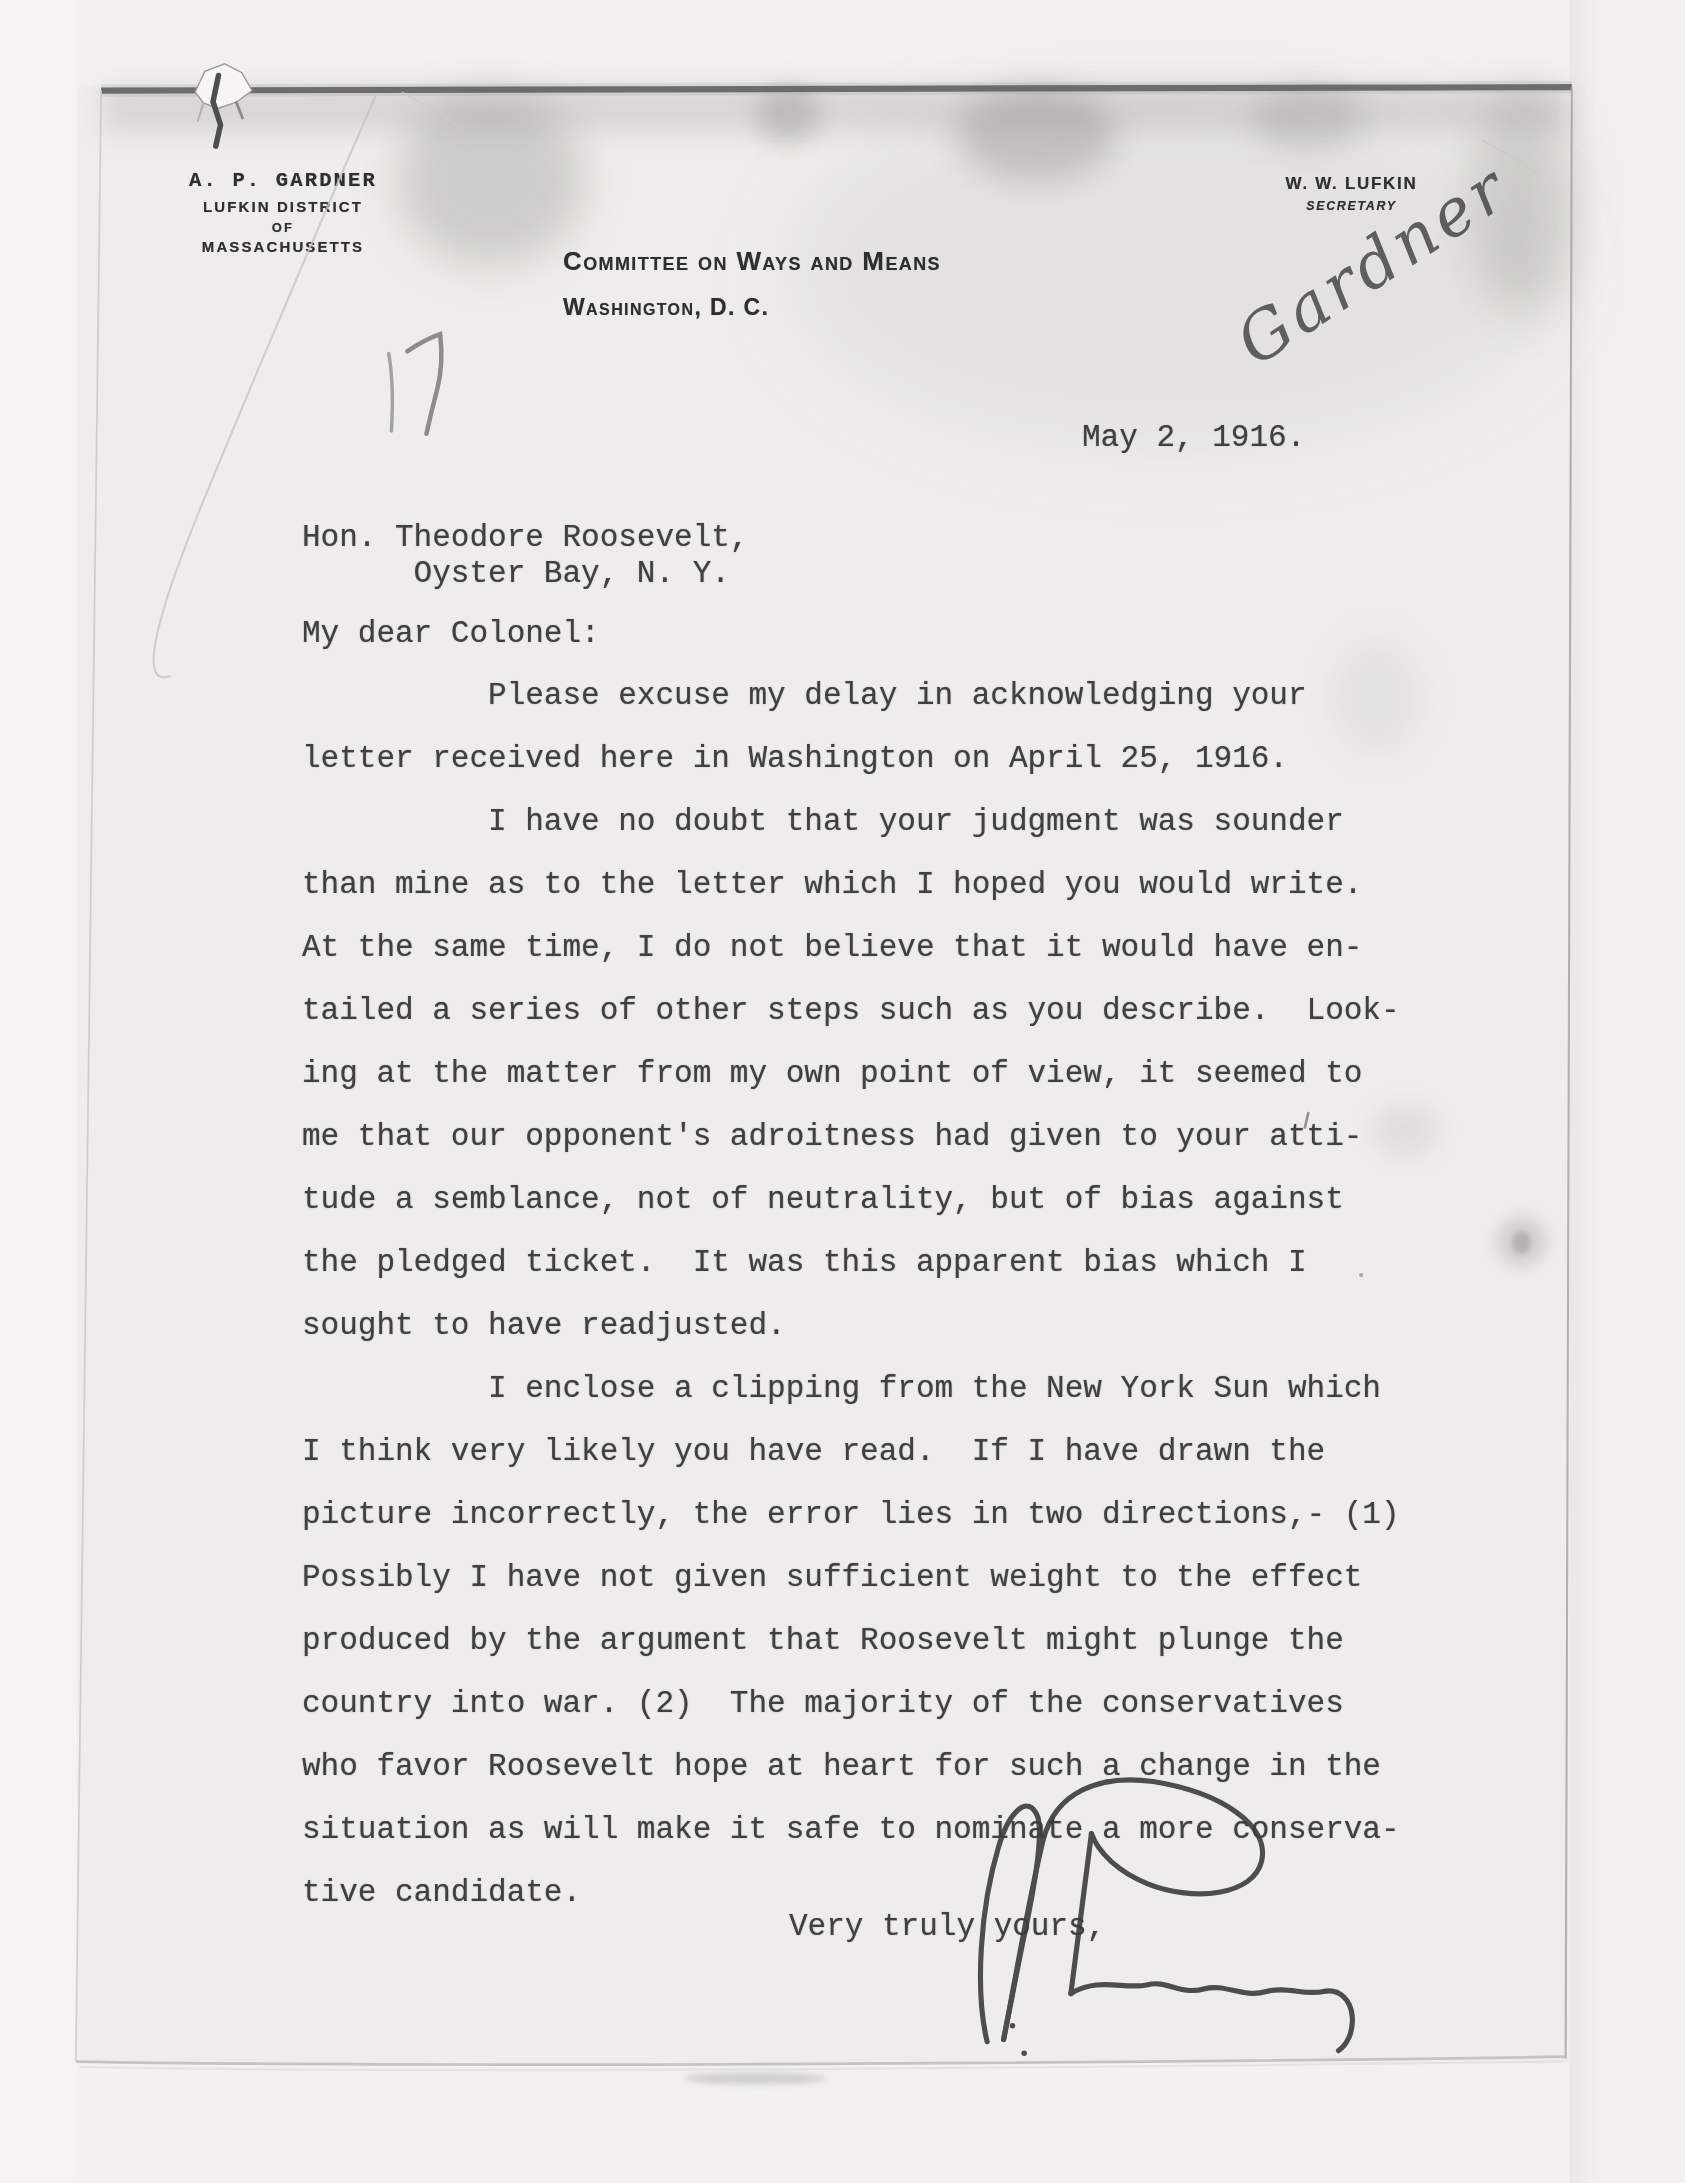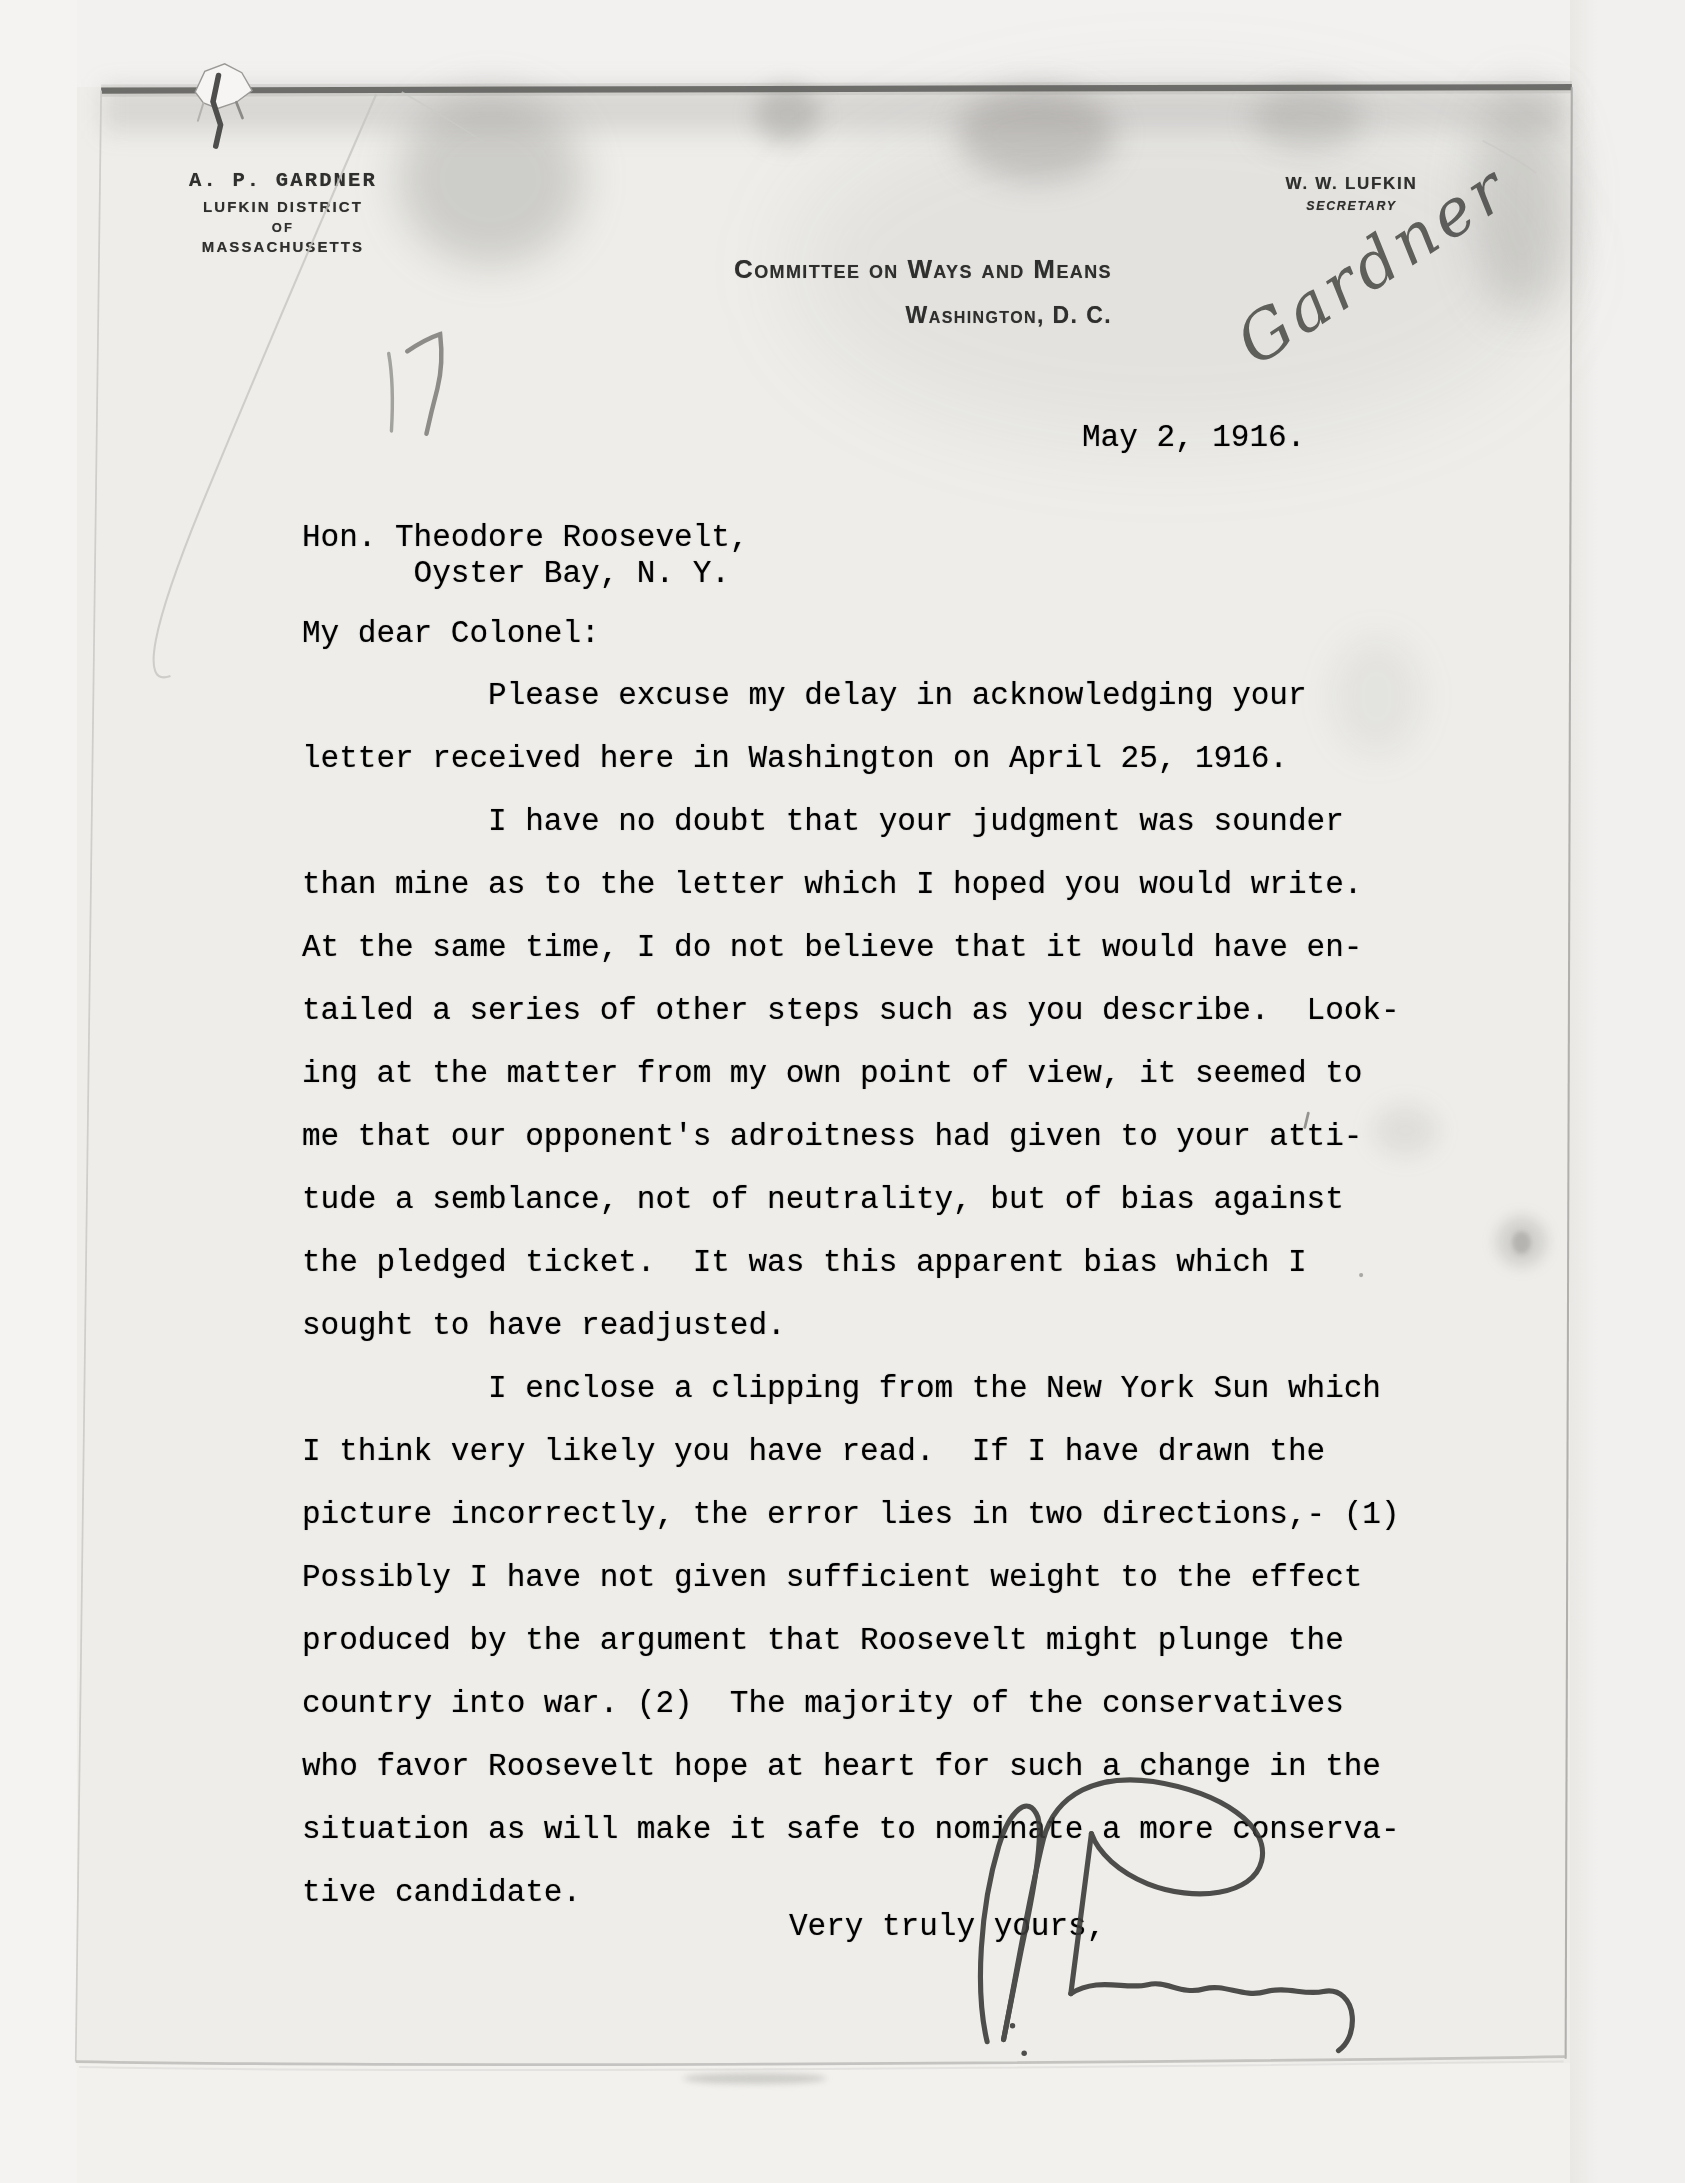--- a/index.html
+++ b/index.html
@@ -34,30 +34,30 @@
   #sh-7{left:1373px;top:1105px;width:65px;height:51px;background:rgba(140,138,134,.14);filter:blur(11px);}
   #sh-8{left:1332px;top:638px;width:89px;height:117px;background:rgba(150,148,145,.11);filter:blur(16.5px);}
   #sh-9{left:683px;top:2073px;width:144px;height:11px;background:rgba(128,127,124,.32);filter:blur(3.4px);}
   
   .lh{position:absolute;color:#2f2f2e;font-weight:bold;text-shadow:0 0 0.7px rgba(47,47,46,.55);}
   #sender-block{left:173px;top:169px;width:220px;text-align:center;letter-spacing:2.1px;}
   #sender-name{font-size:20.6px;font-family:Liberation Mono, monospace;}
   #sender-l2{font-size:15px;margin-top:6.2px;}
   #sender-l3{font-size:13px;margin-top:4.8px;}
   #sender-l4{font-size:15px;margin-top:3.4px;}
-  #committee-block{left:563px;top:254px;width:549px;text-align:right;font-variant:small-caps;letter-spacing:1.4px;}
+  #committee-block{left:563px;top:246px;width:549px;text-align:left;font-variant:small-caps;letter-spacing:1.4px;}
   #committee-l1{font-size:26px;}
   #committee-l2{font-size:23px;margin-top:14.4px;}
   #committee-l3{font-size:23px;margin-top:16.5px;}
   #secretary-block{left:1264px;top:174px;width:175px;text-align:center;letter-spacing:1.7px;}
   #secretary-name{font-size:17px;}
   #secretary-title{font-size:12.4px;margin-top:4.8px;font-style:italic;}
   
   .type{
-    position:absolute;color:#000000;white-space:pre;
+    position:absolute;color:#404040;white-space:pre;
     font-family:"Liberation Mono","DejaVu Sans Mono",monospace;
     font-size:31px;
     text-shadow:0 0 1.4px rgba(58,58,58,.40),0.3px 0.3px 0 rgba(58,58,58,.22);
   }
   #date-line{left:1082px;top:420px;line-height:36px;}
   #recipient{left:302px;top:520px;line-height:36px;}
   #salutation{left:302px;top:616px;line-height:36px;}
   #letter-body{left:302px;top:664px;line-height:63px;}
   #closing{left:789px;top:1909px;line-height:36px;}
   

